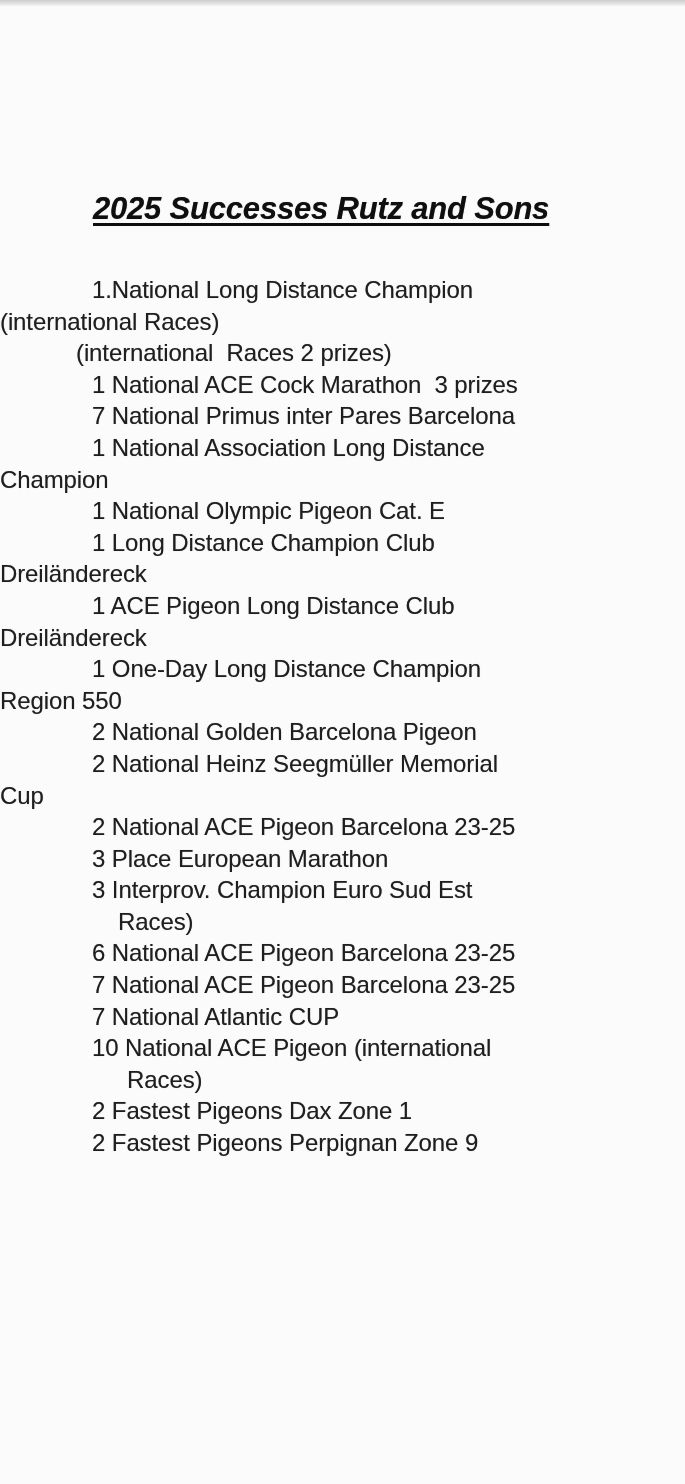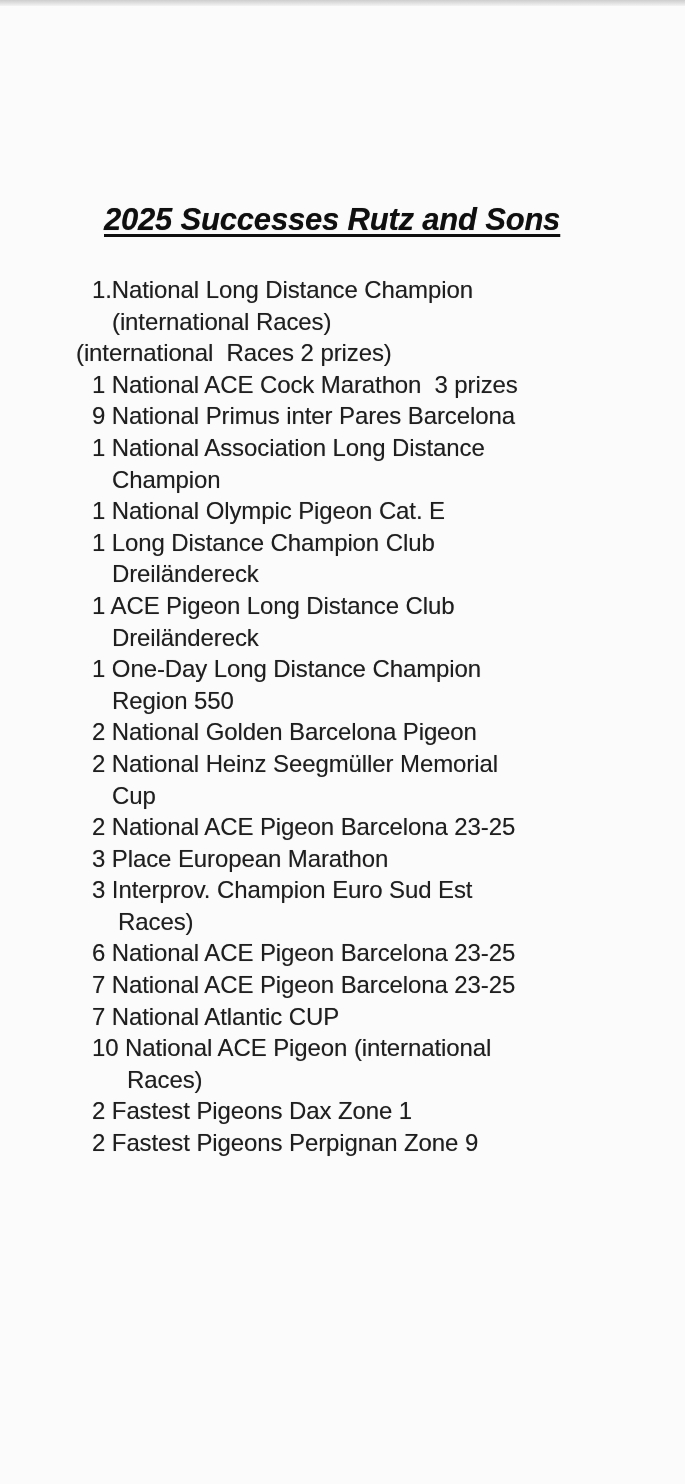--- a/index.html
+++ b/index.html
@@ -18,21 +18,21 @@
   .top-strip {
     position: absolute;
     top: 0; left: 0; right: 0;
     height: 6px;
     background: linear-gradient(#cdcdcd, #f3f3f3);
   }
   .title {
     position: absolute;
     left: 92px;
     top: 190px;
-    margin: 12px;
+    margin: 1px;
     font-size: 31px;
     font-weight: bold;
     font-style: italic;
     color: #0f0f0f;
     letter-spacing: -0.2px;
     text-decoration: underline;
     text-decoration-thickness: 2.5px;
     text-underline-offset: 4px;
     text-shadow: 0 0 0.7px rgba(15,15,15,0.55);
     white-space: pre;
@@ -47,36 +47,36 @@
     height: 31.6px;
     line-height: 31.6px;
     font-size: 24px;
     color: #1e1e1e;
     letter-spacing: -0.1px;
     white-space: pre;
     text-shadow: 0 0 0.7px rgba(30,30,30,0.45);
   }
   .indent-0 { padding-left: 92px; }
   .indent-1 { padding-left: 76px; }
-  .indent-2 { padding-left: 112px; }
+  .indent-2 { }
   .indent-3 { padding-left: 118px; }
   .indent-4 { padding-left: 127px; }
 </style>
 </head>
 <body>
 
 <div class="page">
   <div class="top-strip"></div>
   <h1 class="title">2025 Successes Rutz and Sons</h1>
   <div class="list" id="achievement-list">
       <div class="line indent-0">1.National Long Distance Champion</div>
       <div class="line indent-2">(international Races)</div>
       <div class="line indent-1">(international  Races 2 prizes)</div>
       <div class="line indent-0">1 National ACE Cock Marathon  3 prizes</div>
-      <div class="line indent-0">9 National Primus inter Pares Barcelona</div>
+      <div class="line indent-0">7 National Primus inter Pares Barcelona</div>
       <div class="line indent-0">1 National Association Long Distance</div>
       <div class="line indent-2">Champion</div>
       <div class="line indent-0">1 National Olympic Pigeon Cat. E</div>
       <div class="line indent-0">1 Long Distance Champion Club</div>
       <div class="line indent-2">Dreiländereck</div>
       <div class="line indent-0">1 ACE Pigeon Long Distance Club</div>
       <div class="line indent-2">Dreiländereck</div>
       <div class="line indent-0">1 One-Day Long Distance Champion</div>
       <div class="line indent-2">Region 550</div>
       <div class="line indent-0">2 National Golden Barcelona Pigeon</div>

